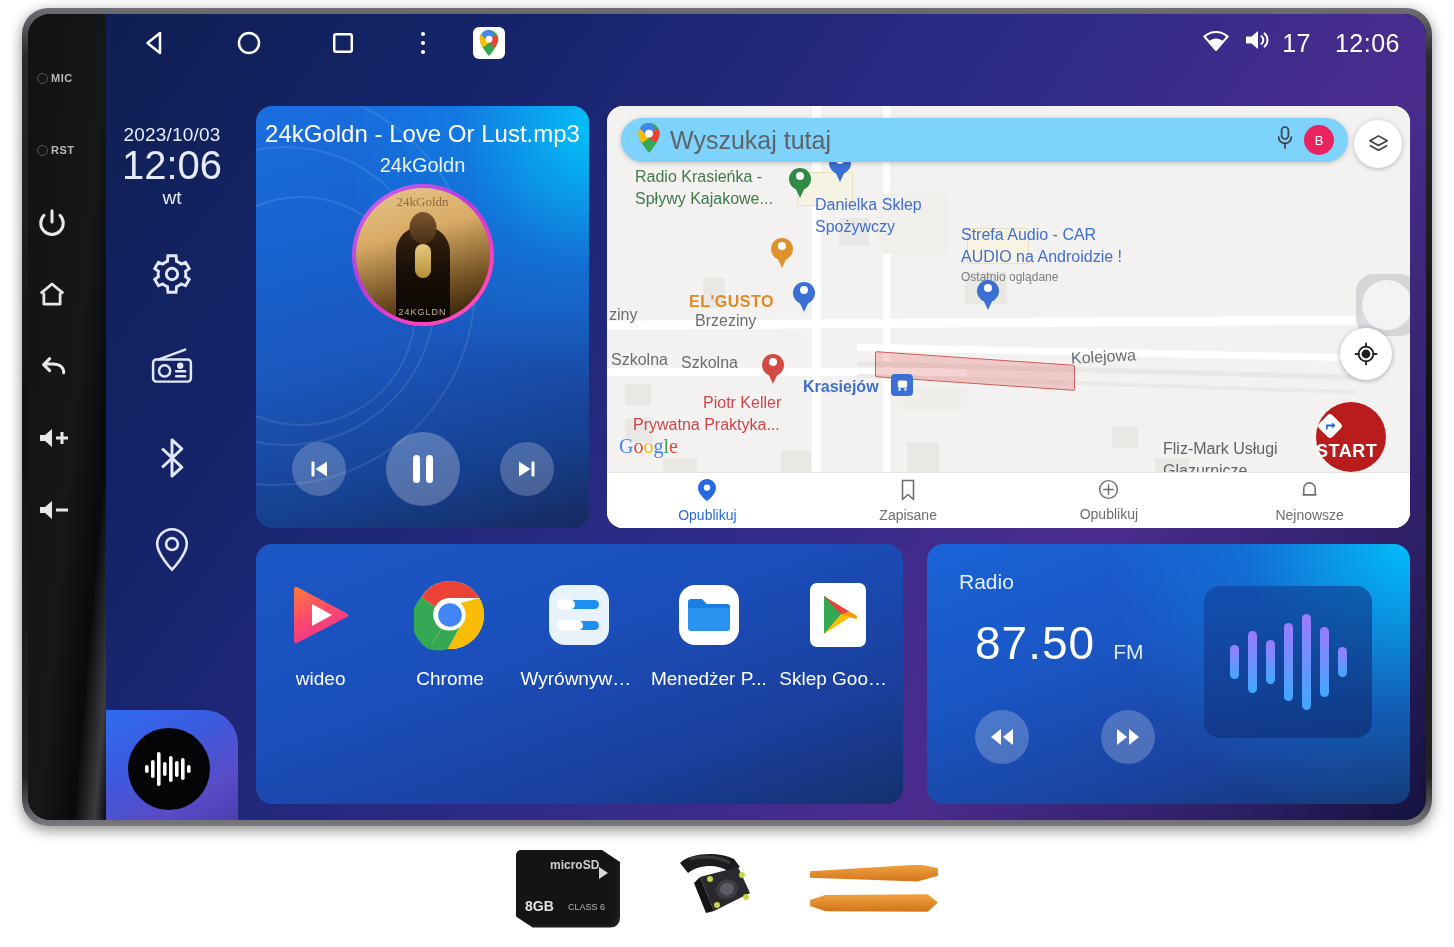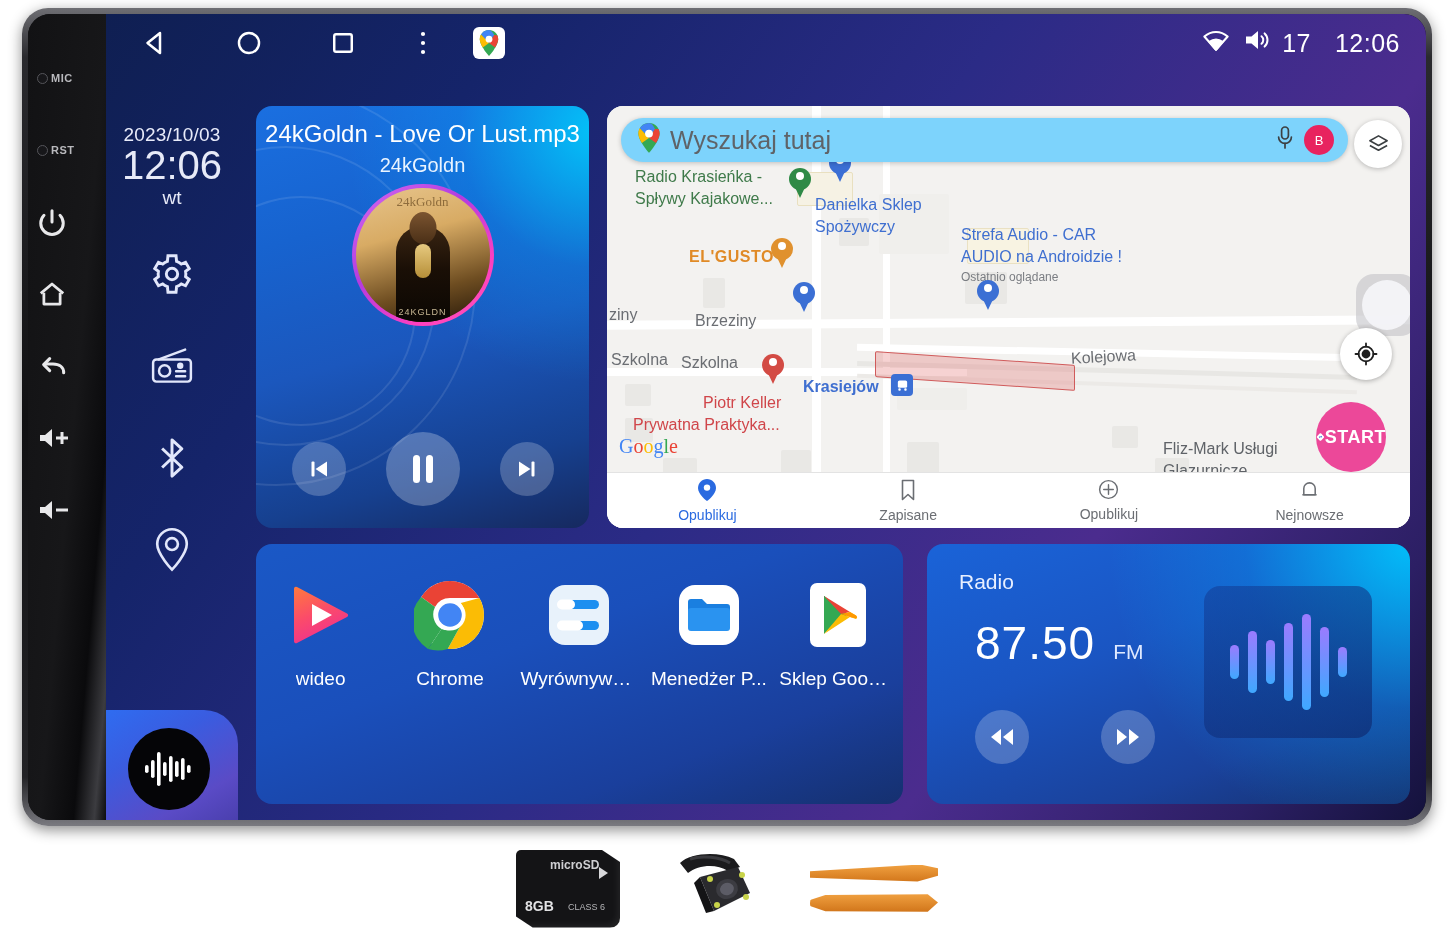--- a/index.html
+++ b/index.html
@@ -184,21 +184,21 @@
     background: #f1f1f0;
   }
   #mapSurface { position:absolute; inset:0; background:#f3f2f0; }
   .mblock { position:absolute; background:#e9e8e5; border-radius:2px; }
   .mroad { position:absolute; background:#ffffff; }
   .mlabel { position:absolute; font-size:16px; white-space:nowrap; }
   .mlabel.grey { color:#5f6368; }
   .mlabel.blue { color:#3f6fd0; }
   .mlabel.green { color:#3f7a4a; }
   .mlabel.red { color:#d0464a; }
-  .mlabel.orange { color:#e08a26; font-weight:bold; letter-spacing:.5px;}
+  .mlabel.orange { color:#e08a26; font-weight:bold; letter-spacing:.5px;margin-top:45px;}
   .mlabel.sm { font-size:12px; color:#7a7d82; }
   .mlabel.rd { color:#6b6e73; font-size:16px; }
 
   .pin { position:absolute; width:22px; height:30px; }
   .pin .body {
     width:22px; height:22px; border-radius:50% 50% 50% 50%;
     position:absolute; top:0; left:0;
   }
   .pin .tail {
     position:absolute; left:50%; transform:translateX(-50%); top:15px;
@@ -235,22 +235,22 @@
   #ghostBtn {
     position:absolute; right:-8px; top:168px; width:62px; height:62px;
     border-radius:18px; background:rgba(190,190,195,.55);
   }
   #ghostBtn::after{
     content:''; position:absolute; left:6px; top:6px; width:50px; height:50px;
     border-radius:50%; background:rgba(245,245,248,.92);
   }
   #startBtn {
     position:absolute; right:24px; bottom:56px; width:70px; height:70px;
-    border-radius:50%; background:#ec4899;
-    display:flex; align-items:center; justify-content:center;
+    border-radius:50%; background:#b91c1c;
+    display:flex; flex-direction:column; align-items:flex-start; justify-content:center;
     color:#fff;
   }
   #startBtn .slab { font-size:18px; font-weight:bold; margin-top:1px; letter-spacing:.5px;}
   #mapTabs {
     position:absolute; left:0; right:0; bottom:0; height:56px;
     background:#fff; border-top:1px solid #e3e3e3;
     display:flex; align-items:center;
   }
   .mtab { flex:1; display:flex; flex-direction:column; align-items:center; gap:2px; }
   .mtab .lbl { font-size:14px; color:#6b6e73; }

